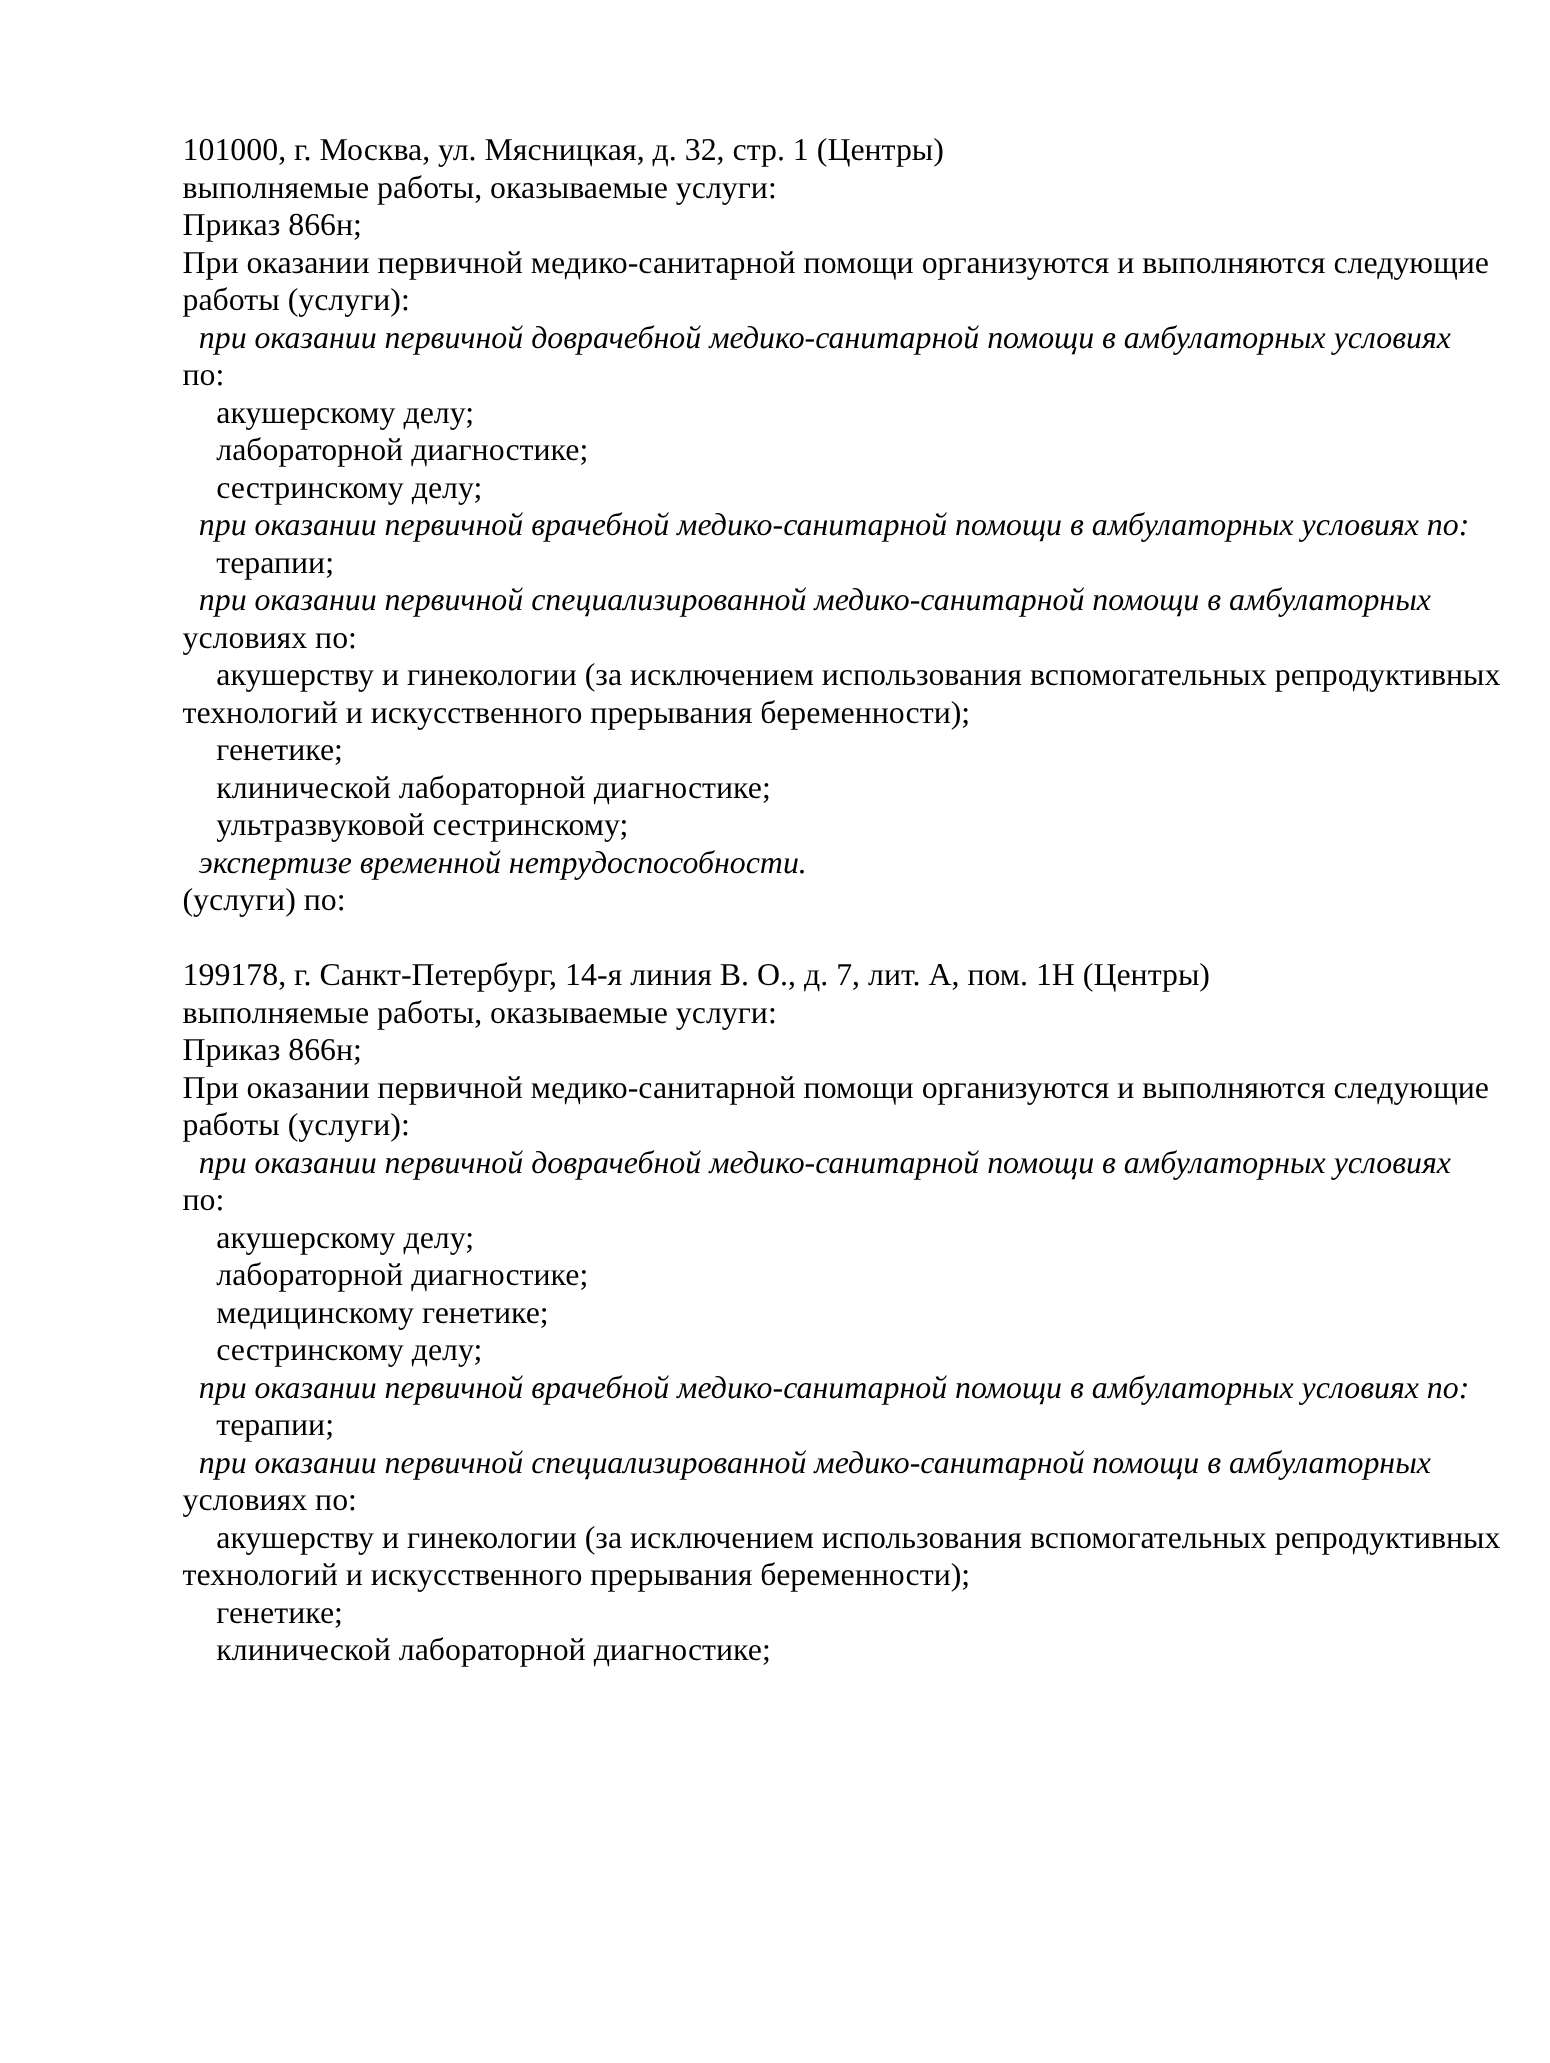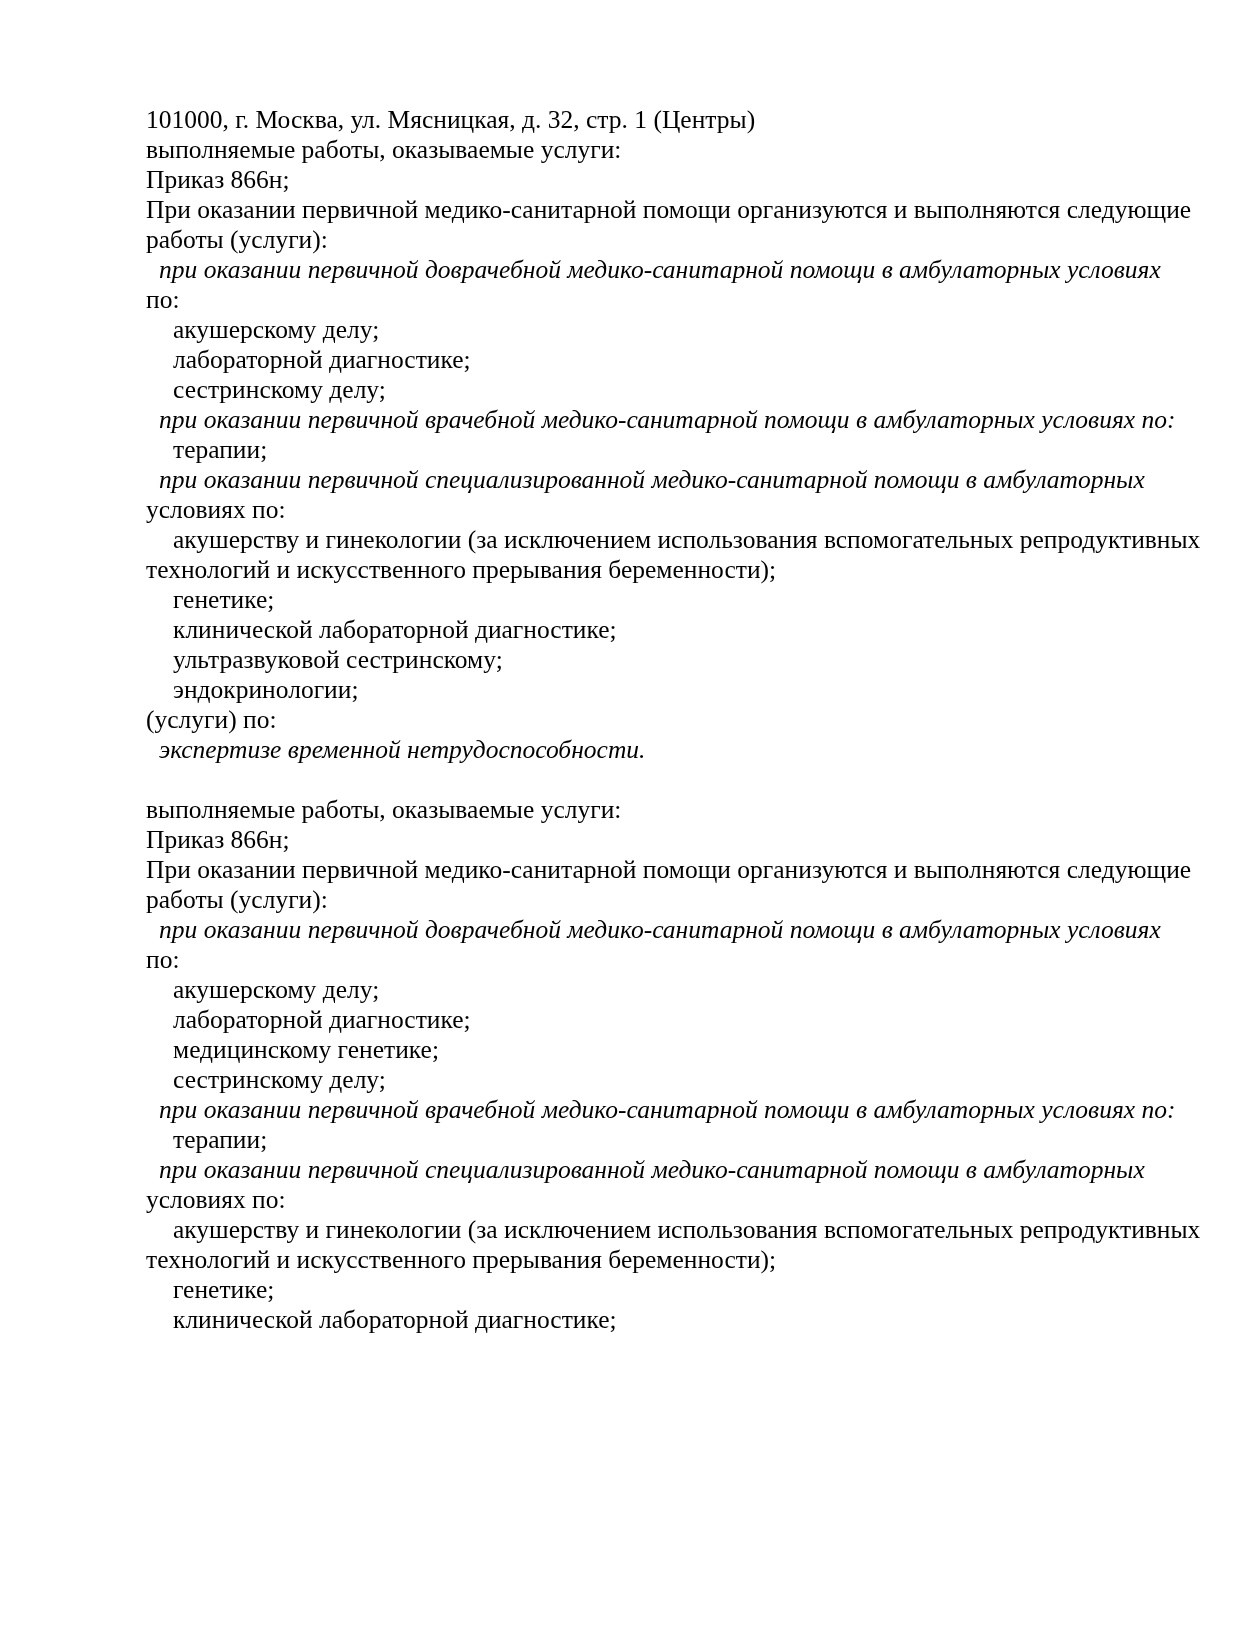--- a/index.html
+++ b/index.html
@@ -59,25 +59,25 @@
         <div class="line indent-2">сестринскому делу;</div>
         <div class="line indent-1">при оказании первичной врачебной медико-санитарной помощи в амбулаторных условиях по:</div>
         <div class="line indent-2">терапии;</div>
         <div class="line indent-1">при оказании первичной специализированной медико-санитарной помощи в амбулаторных</div>
         <div class="line indent-0">условиях по:</div>
         <div class="line indent-2">акушерству и гинекологии (за исключением использования вспомогательных репродуктивных</div>
         <div class="line indent-0">технологий и искусственного прерывания беременности);</div>
         <div class="line indent-2">генетике;</div>
         <div class="line indent-2">клинической лабораторной диагностике;</div>
         <div class="line indent-2">ультразвуковой сестринскому;</div>
-        <div class="line indent-2">эндокринологии;</div>
+        <div class="line indent-1">экспертизе временной нетрудоспособности.</div>
         <div class="line indent-0">(услуги) по:</div>
-        <div class="line indent-1">экспертизе временной нетрудоспособности.</div>
       </div>
       <div class="block">
+        <div class="line indent-0">199178, г. Санкт-Петербург, 14-я линия В. О., д. 7, лит. А, пом. 1Н (Центры)</div>
         <div class="line indent-0">выполняемые работы, оказываемые услуги:</div>
         <div class="line indent-0">Приказ 866н;</div>
         <div class="line indent-0">При оказании первичной медико-санитарной помощи организуются и выполняются следующие</div>
         <div class="line indent-0">работы (услуги):</div>
         <div class="line indent-1">при оказании первичной доврачебной медико-санитарной помощи в амбулаторных условиях</div>
         <div class="line indent-0">по:</div>
         <div class="line indent-2">акушерскому делу;</div>
         <div class="line indent-2">лабораторной диагностике;</div>
         <div class="line indent-2">медицинскому генетике;</div>
         <div class="line indent-2">сестринскому делу;</div>

